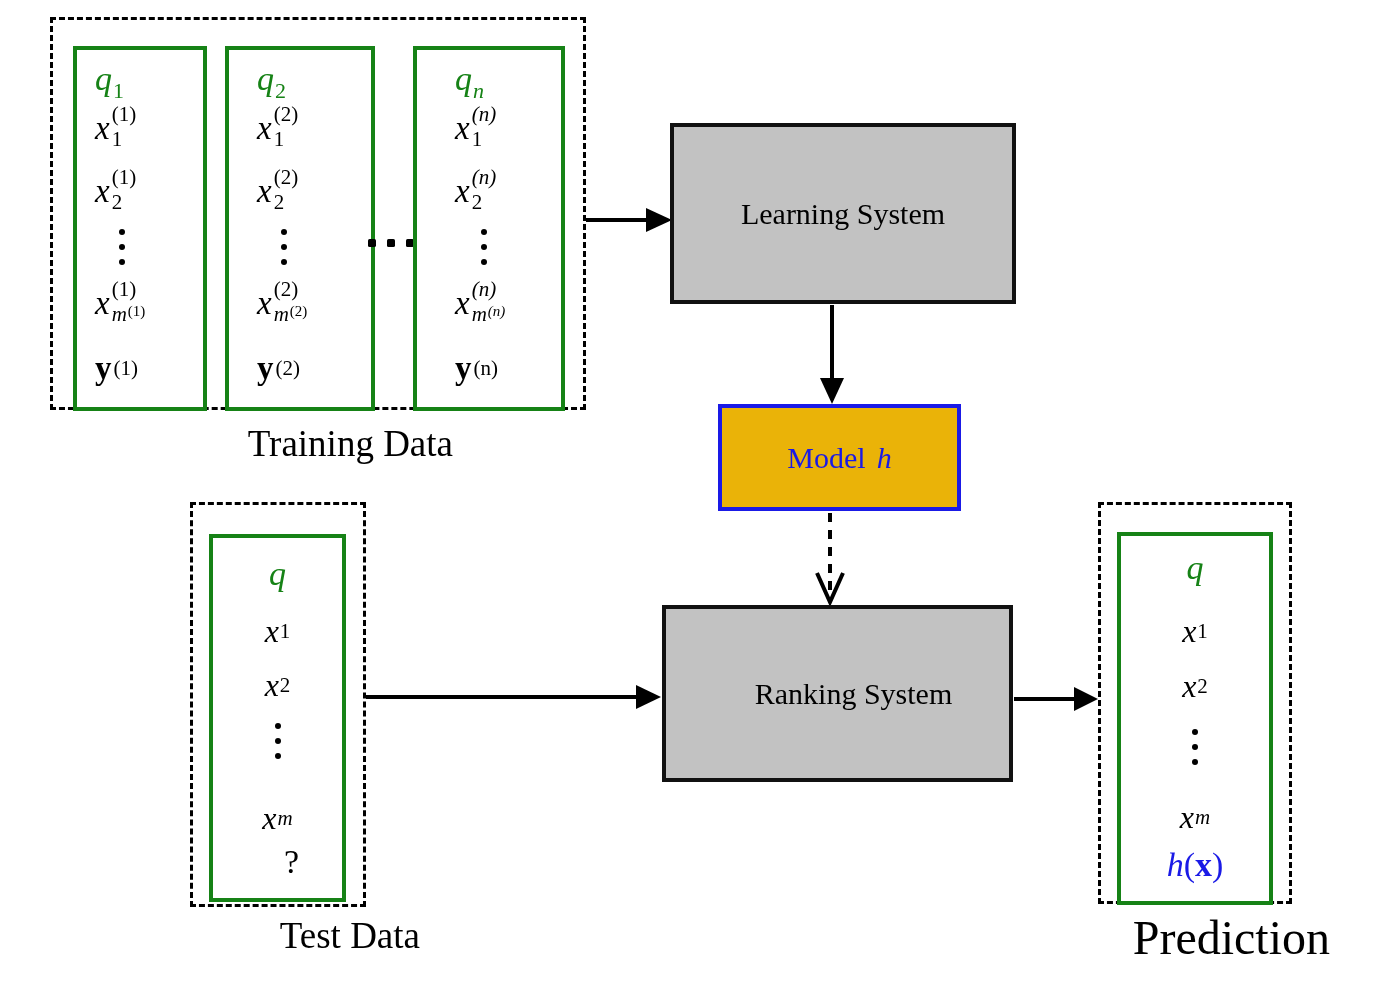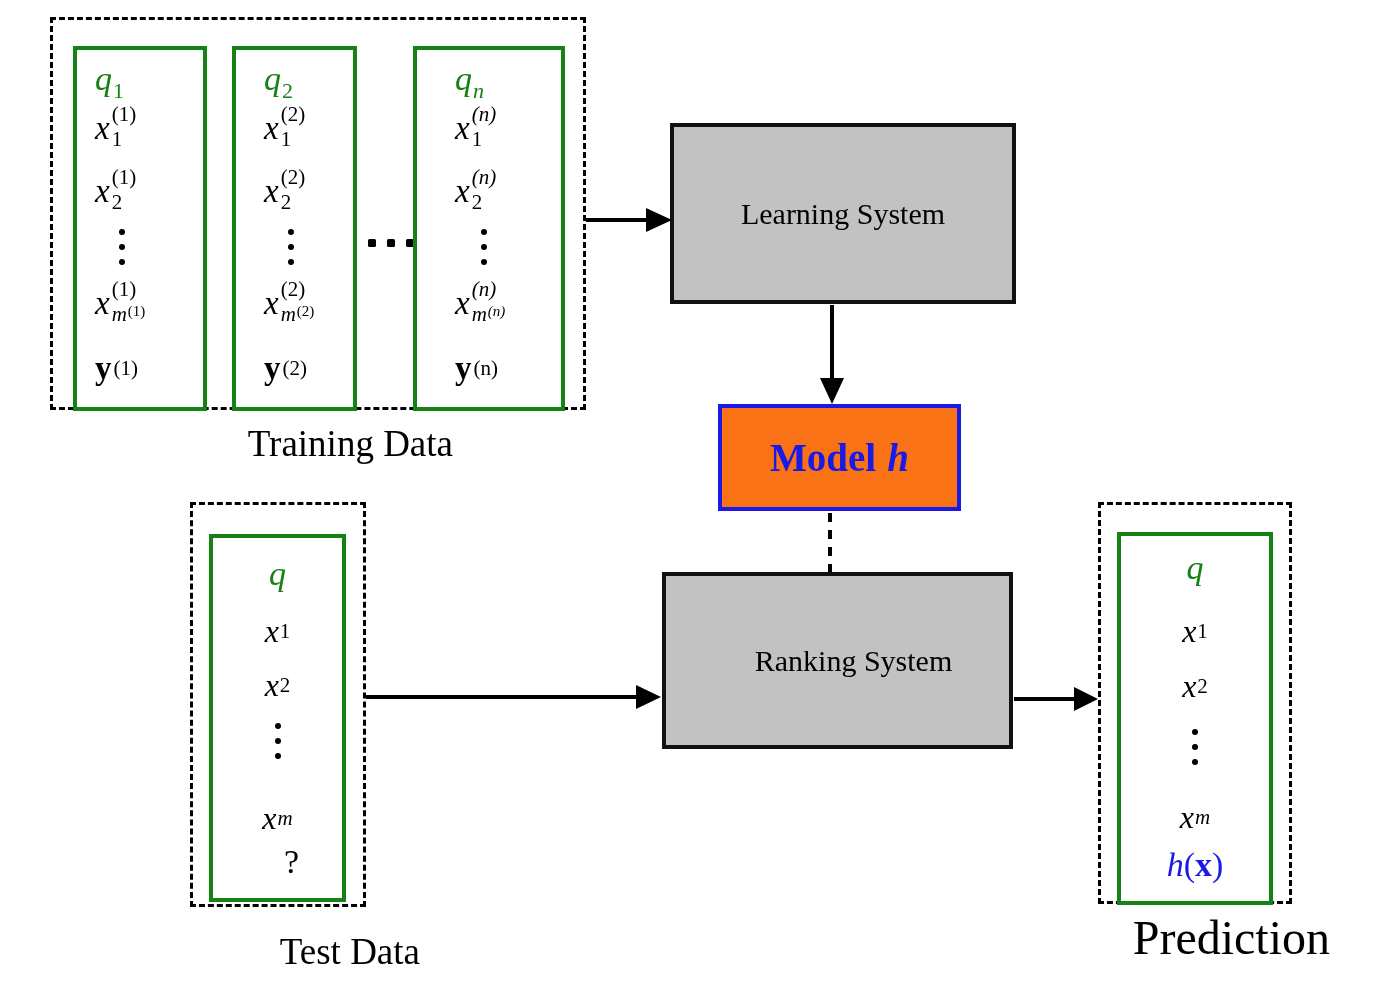--- a/index.html
+++ b/index.html
@@ -10,23 +10,23 @@
   }
   *{box-sizing:border-box;margin:0;padding:0;}
   body{background:#fff;font-family:"Liberation Serif","DejaVu Serif",serif;color:#000;}
   .canvas{position:relative;width:1400px;height:983px;background:#fff;overflow:hidden;}
   .arrows{position:absolute;left:0;top:0;width:1400px;height:983px;}
 
   .dashed{position:absolute;border:3px dashed #000;background:transparent;}
   .greenbox{position:absolute;border:4px solid var(--green);background:#fff;margin-top:14px;}
   .graybox{position:absolute;background:var(--gray);border:4px solid #111;
            display:flex;align-items:center;justify-content:center;font-size:30px;}
-  .bluebox{position:absolute;background:#f97316;border:4px solid var(--blue);
+  .bluebox{position:absolute;background:#eab308;border:4px solid var(--blue);
            display:flex;align-items:center;justify-content:center;
-           font-size:39px;color:var(--blue);font-weight:bold;}
+           font-size:30px;color:var(--blue);}
   .mh-sym{font-style:italic;margin-left:11px;}
 
   .caption{position:absolute;font-size:37px;text-align:right;color:#000;}
 
   
   .trow{position:absolute;display:flex;align-items:center;font-size:33px;}
   .it{font-style:italic;}
   .bold{font-weight:bold;}
   .qhead{font-size:34px;color:var(--green);font-style:italic;}
   .qhead .qsub{font-size:22px;vertical-align:-8px;font-style:normal;margin-left:1px;}
@@ -127,21 +127,21 @@
           <span class="ssup">(1)</span>
           <span class="ssub"><span class="it">m</span><span class="nsup">(1)</span></span>
         </span>
     </div>
     <div class="trow r-y">
       <span class="bold">y</span>
         <span class="supin">(1)</span>
     </div>
   </div>
 
-  <div class="greenbox qb2" style="left:232px;top:32px;width:125px;height:365px;">
+  <div class="greenbox qb2" style="left:225px;top:32px;width:150px;height:365px;">
     <div class="trow r-q">
       <span class="qhead"><span>q</span><sub class="qsub">2</sub></span>
     </div>
     <div class="trow r-x1">
       <span class="it">x</span>
       <span class="scripts">
           <span class="ssup">(2)</span>
           <span class="ssub">1</span>
         </span>
     </div>
@@ -220,21 +220,21 @@
 
   <div class="graybox" style="left:670px;top:123px;width:346px;height:181px;">
     <span>Learning System</span>
   </div>
 
   <div class="bluebox" style="left:718px;top:404px;width:243px;height:107px;">
     <span>Model</span>
     <span class="mh-sym">h</span>
   </div>
 
-  <div class="graybox" style="left:662px;top:572px;width:351px;height:177px;padding-left:32px;">
+  <div class="graybox" style="left:662px;top:605px;width:351px;height:177px;padding-left:32px;">
     <span>Ranking System</span>
   </div>
 
   <div class="dashed" style="left:190px;top:502px;width:176px;height:405px;"></div>
   <div class="greenbox" style="left:209px;top:520px;width:137px;height:368px;">
     <div class="crow t-q">
       <span class="qhead">q</span>
     </div>
     <div class="crow t-x1">
       <span class="it">x</span>
@@ -252,21 +252,21 @@
         </span>
     </div>
     <div class="crow t-xm">
       <span class="it">x</span>
         <span class="subin it">m</span>
     </div>
     <div class="crow t-last">
       <span class="qmark">?</span>
     </div>
   </div>
-  <div class="caption" style="left:150px;top:914px;width:270px;margin-top:16px;">Test Data</div>
+  <div class="caption" style="left:150px;top:914px;width:270px;">Test Data</div>
 
   <div class="dashed" style="left:1098px;top:502px;width:194px;height:402px;"></div>
   <div class="greenbox" style="left:1117px;top:518px;width:156px;height:373px;">
     <div class="crow p-q">
       <span class="qhead">q</span>
     </div>
     <div class="crow p-x1">
       <span class="it">x</span>
         <span class="subin">1</span>
     </div>

